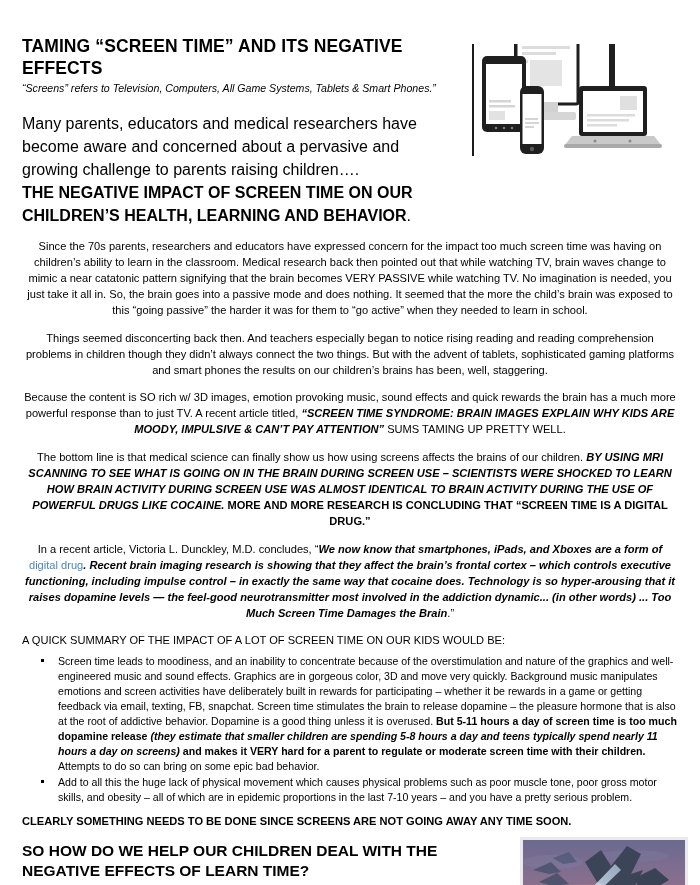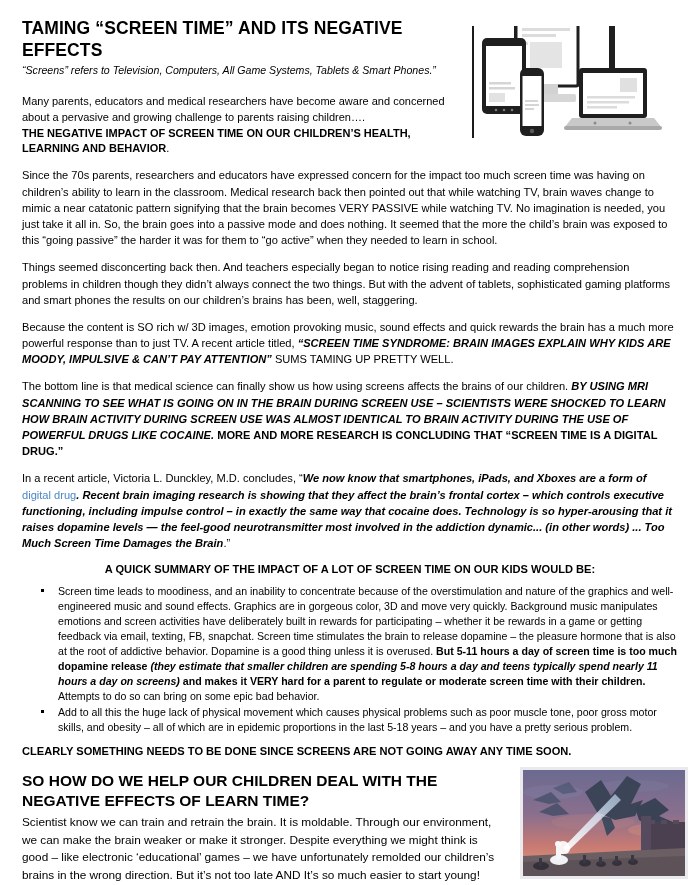--- a/index.html
+++ b/index.html
@@ -12,21 +12,21 @@
     height: 885px;
     font-family: "Liberation Sans", sans-serif;
     color: #000000;
     overflow: hidden;
   }
   .page {
     position: relative;
     width: 700px;
     height: 885px;
     box-sizing: border-box;
-    padding: 18px 22px 0 22px;
+    padding: 36px 22px 0 22px;
   }
 
   
   .header-row {
     position: relative;
     min-height: 120px;
   }
   .title-col {
     width: 440px;
   }
@@ -55,42 +55,41 @@
     border-left: 2.5px solid #1b1b1b;
     overflow: hidden;
   }
   .devices-img svg { display: block; }
 
   
   p.body {
     font-size: 11.1px;
     line-height: 1.46;
     margin: 0 0 11px 0;
-    text-align: left;
+    text-align: center;
   }
   .tight { margin-bottom: 0; }
   p.intro {
-    font-size: 11px;
+    font-size: 16px;
     line-height: 1.45;
     margin: 0 0 10px 0;
     width: 430px;
   }
   b, strong { font-weight: bold; }
   i, em { font-style: italic; font-weight: bold; }
   .bi { font-weight: bold; font-style: italic; }
   .link {
     color: #4a86c8;
     text-decoration: none;
   }
   h3.sec-head {
     font-size: 11.1px;
-    font-weight: bold;
+    font-weight: normal;
     margin: 0 0 6px 0;
     line-height: 1.4;
-    text-align: center;
   }
   h2.sub-head {
     font-size: 15.5px;
     font-weight: bold;
     line-height: 1.25;
     margin: 0 0 2px 0;
     width: 490px;
   }
 
   
@@ -217,21 +216,21 @@
 
   <p class="body"><span>The bottom line is that medical science can finally show us how using screens affects the brains of our children.  </span><i>BY USING MRI SCANNING TO SEE WHAT IS GOING ON IN THE BRAIN DURING SCREEN USE – SCIENTISTS WERE SHOCKED TO LEARN HOW BRAIN ACTIVITY DURING SCREEN USE WAS ALMOST IDENTICAL TO BRAIN ACTIVITY DURING THE USE OF POWERFUL DRUGS LIKE COCAINE.</i><b> MORE AND MORE RESEARCH IS CONCLUDING THAT “SCREEN TIME IS A DIGITAL DRUG.”</b></p>
 
   <p class="body"><span>In a recent article, Victoria L. Dunckley, M.D. concludes, “</span><i>We now know that smartphones, iPads, and Xboxes are a form of </i><a href="#" class="link">digital drug</a><i>. Recent brain imaging research is showing that they affect the brain’s frontal cortex – which controls executive functioning, including impulse control – in exactly the same way that cocaine does. Technology is so hyper-arousing that it raises dopamine levels — the feel-good neurotransmitter most involved in the addiction dynamic... (in other words) ... </i><span class="bi">Too Much Screen Time Damages the Brain</span><span>.”</span></p>
 
 
   <h3 class="sec-head">A QUICK SUMMARY OF THE IMPACT OF A LOT OF SCREEN TIME ON OUR KIDS WOULD BE:</h3>
 
   <ul class="bullets">
     <li><span>Screen time leads to moodiness, and an inability to concentrate because of the overstimulation and nature of the graphics and well-engineered music and sound effects. Graphics are in gorgeous color, 3D and move very quickly. Background music manipulates emotions and screen activities have deliberately built in rewards for participating – whether it be rewards in a game or getting feedback via email, texting, FB, snapchat. Screen time stimulates the brain to release dopamine – the pleasure hormone that is also at the root of addictive behavior. Dopamine is a good thing unless it is overused. </span><b>But 5-11 hours a day of screen time is too much dopamine release</b><span class="bi"> (they estimate that smaller children are spending 5-8 hours a day and teens typically spend nearly 11 hours a day on screens)</span><b> and makes it VERY hard for a parent to regulate or moderate screen time with their children.</b><span> Attempts to do so can bring on some epic bad behavior.</span></li>
-    <li><span>Add to all this the huge lack of physical movement which causes physical problems such as poor muscle tone, poor gross motor skills, and obesity – all of which are in epidemic proportions in the last 5-18 years – and you have a pretty serious problem.</span></li>
+    <li><span>Add to all this the huge lack of physical movement which causes physical problems such as poor muscle tone, poor gross motor skills, and obesity – all of which are in epidemic proportions in the last 7-10 years – and you have a pretty serious problem.</span></li>
   </ul>
 
   <div class="closing-line">CLEARLY SOMETHING NEEDS TO BE DONE SINCE SCREENS ARE NOT GOING AWAY ANY TIME SOON.</div>
 
   <div class="bottom-row">
     <div class="bottom-text">
       <h2 class="sub-head">SO HOW DO WE HELP OUR CHILDREN DEAL WITH THE NEGATIVE EFFECTS OF LEARN TIME?</h2>
       <p class="final">Scientist know we can train and retrain the brain. It is moldable. Through our environment, we can make the brain weaker or make it stronger. Despite everything we might think is good – like electronic ‘educational’ games – we have unfortunately remolded our children’s brains in the wrong direction. But it’s not too late AND It’s so much easier to start young!</p>
     </div>
 

